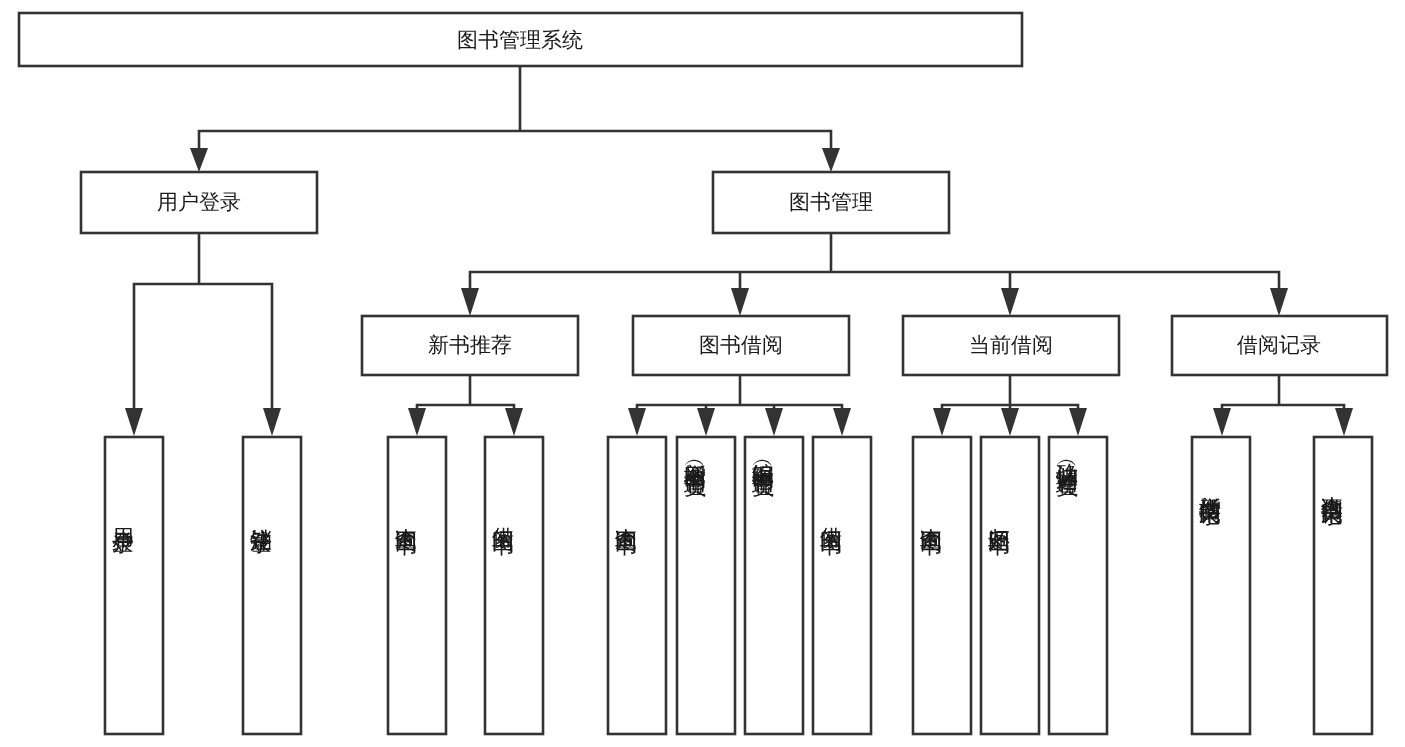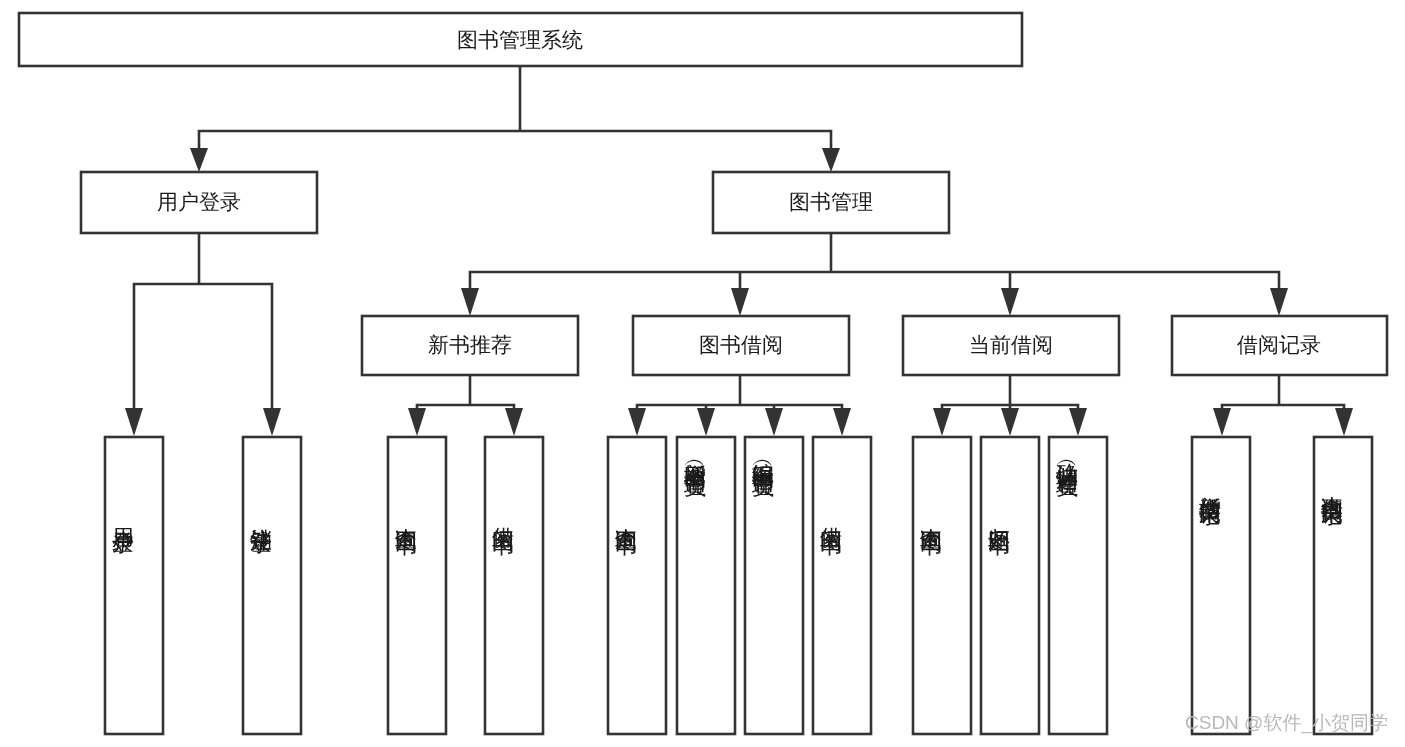--- a/index.html
+++ b/index.html
@@ -174,15 +174,14 @@
   <div class="leaf-label" style="left:615px; top:510px; height:170px;">查询图书</div>
   <div class="leaf-label" style="left:684px; top:445px; height:285px;">新增图书（管理员）</div>
   <div class="leaf-label" style="left:752px; top:445px; height:285px;">编辑图书（管理员）</div>
   <div class="leaf-label" style="left:820px; top:510px; height:170px;">借阅图书</div>
   <div class="leaf-label" style="left:920px; top:510px; height:170px;">查询图书</div>
   <div class="leaf-label" style="left:988px; top:510px; height:170px;">归还图书</div>
   <div class="leaf-label" style="left:1056px; top:445px; height:285px;">确认归还（管理员）</div>
   <div class="leaf-label" style="left:1199px; top:478px; height:240px;">新增借阅记录</div>
   <div class="leaf-label" style="left:1321px; top:478px; height:240px;">查询借阅记录</div>
 
-  <div class="watermark">CSDN @软件_小贺同学</div>
 
 </div>
 
 </body></html>

